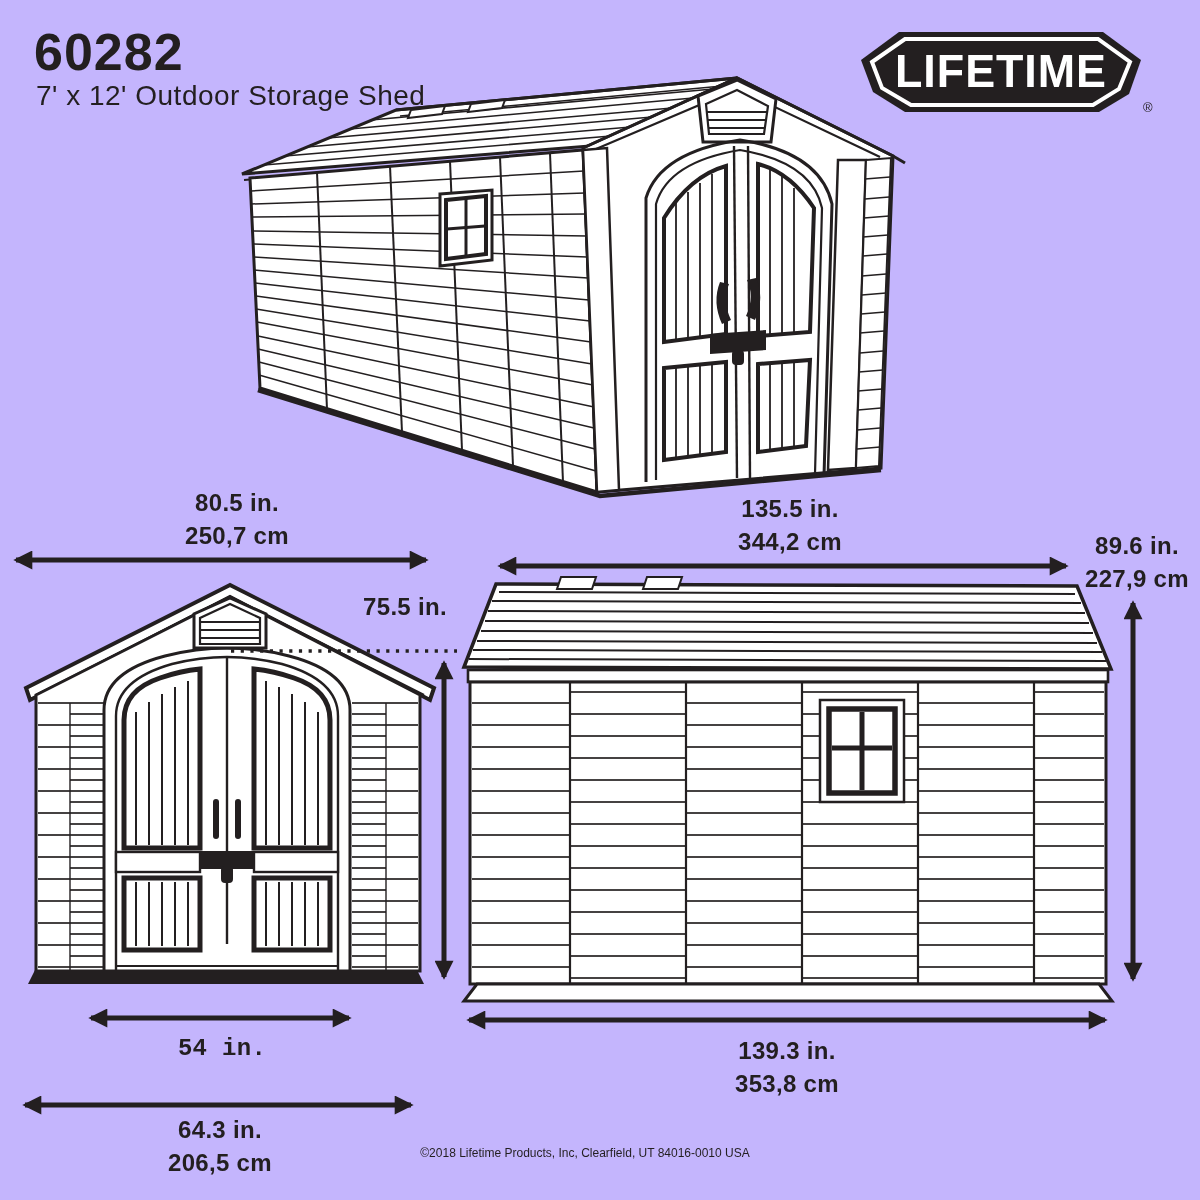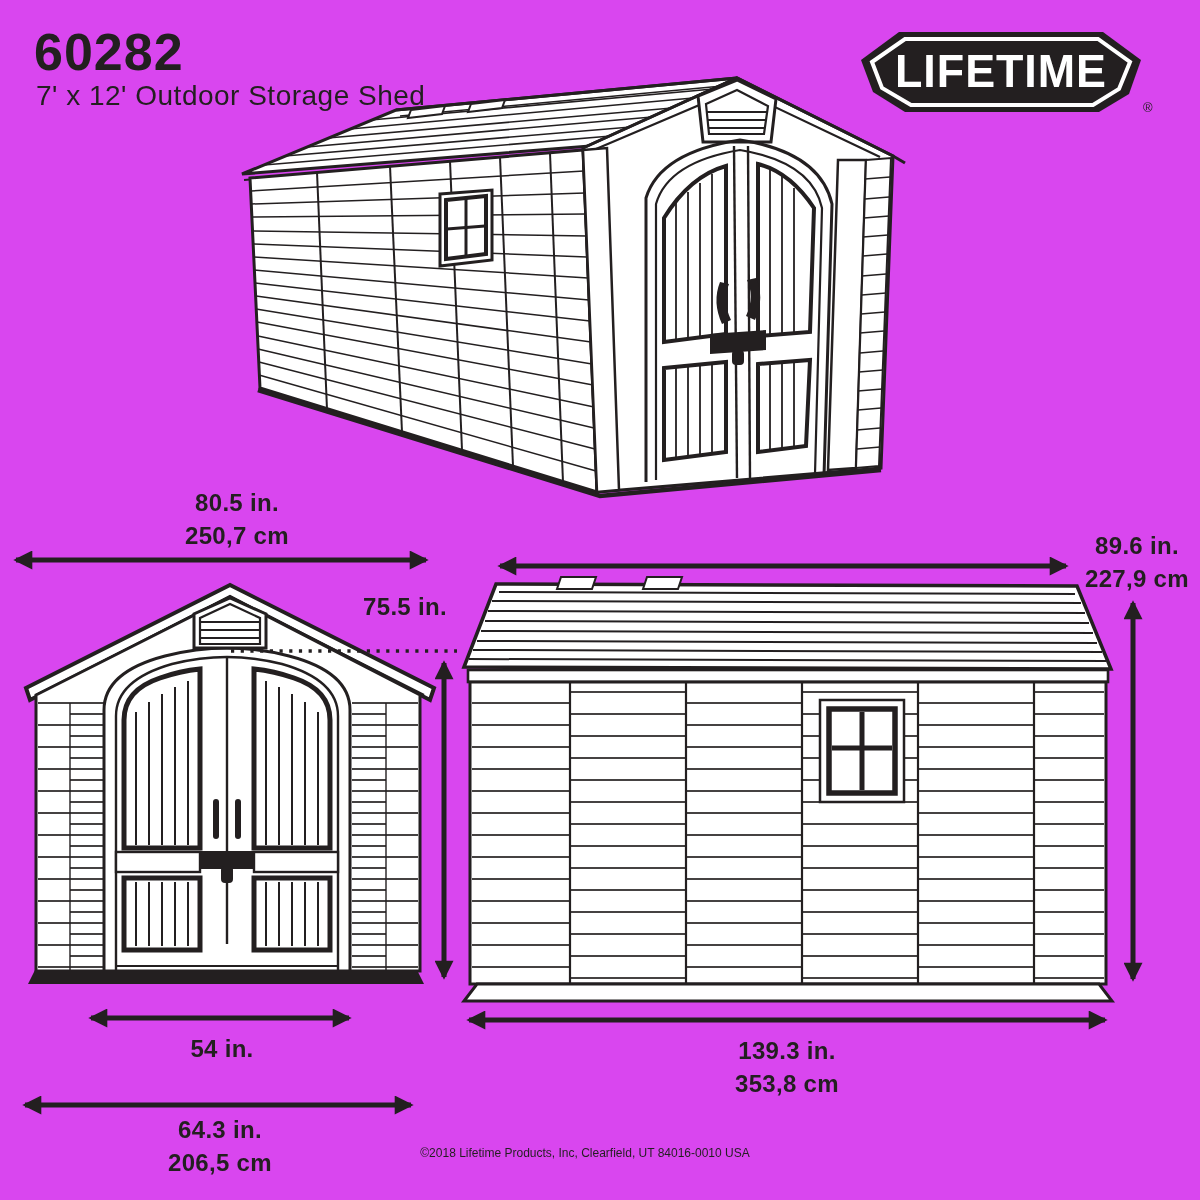--- a/index.html
+++ b/index.html
@@ -1,16 +1,16 @@
 <!DOCTYPE html>
 <html><head>
 <meta charset="utf-8">
 <style>
   html,body{margin:0;padding:0;background:#fff;}
-  .page{position:relative;width:1200px;height:1200px;background:#d946ef;overflow:hidden;
+  .page{position:relative;width:1200px;height:1200px;background:#c4b5fd;overflow:hidden;
         font-family:"Liberation Sans",sans-serif;color:#231f20;}
   svg{position:absolute;left:0;top:0;}
   .s{stroke:#231f20;fill:none;}
   .sw{stroke:#231f20;fill:#ffffff;}
   .ink{fill:#231f20;stroke:none;}
   .model{position:absolute;left:34px;top:22px;font-size:52px;font-weight:bold;letter-spacing:1px;}
   .subtitle{position:absolute;left:36px;top:80px;font-size:28px;font-weight:400;letter-spacing:0.5px;}
   .dim{position:absolute;text-align:center;font-weight:bold;font-size:24px;line-height:33px;letter-spacing:0.3px;}
   .copy{position:absolute;left:285px;top:1146px;width:600px;text-align:center;font-size:12px;font-weight:400;}
   .logo{position:absolute;left:855px;top:24px;width:292px;height:96px;}
@@ -286,31 +286,35 @@
     <text x="146" y="63" text-anchor="middle" font-family="Liberation Sans, sans-serif" font-weight="bold" font-size="46" fill="#ffffff" letter-spacing="1" textLength="212" lengthAdjust="spacingAndGlyphs">LIFETIME</text>
   </svg>
 </div>
 <span class="reg">®</span>
 
 <div class="dim" style="left:62px;top:486px;width:350px;">
   <span style="display:block">80.5 in.</span>
   <span style="display:block">250,7 cm</span>
 </div>
 
+<div class="dim" style="left:615px;top:492px;width:350px;">
+  <span style="display:block">135.5 in.</span>
+  <span style="display:block">344,2 cm</span>
+</div>
 
 <div class="dim" style="left:1007px;top:529px;width:260px;">
   <span style="display:block">89.6 in.</span>
   <span style="display:block">227,9 cm</span>
 </div>
 
 <div class="dim" style="left:300px;top:590px;width:210px;">
   <span style="display:block">75.5 in.</span>
 </div>
 
-<div class="dim" style="left:47px;top:1032px;width:350px;">
+<div class="dim" style="left:47px;top:1032px;width:350px;font-family:Liberation Mono, monospace;">
   <span style="display:block">54 in.</span>
 </div>
 
 <div class="dim" style="left:45px;top:1113px;width:350px;">
   <span style="display:block">64.3 in.</span>
   <span style="display:block">206,5 cm</span>
 </div>
 
 <div class="dim" style="left:612px;top:1034px;width:350px;">
   <span style="display:block">139.3 in.</span>

